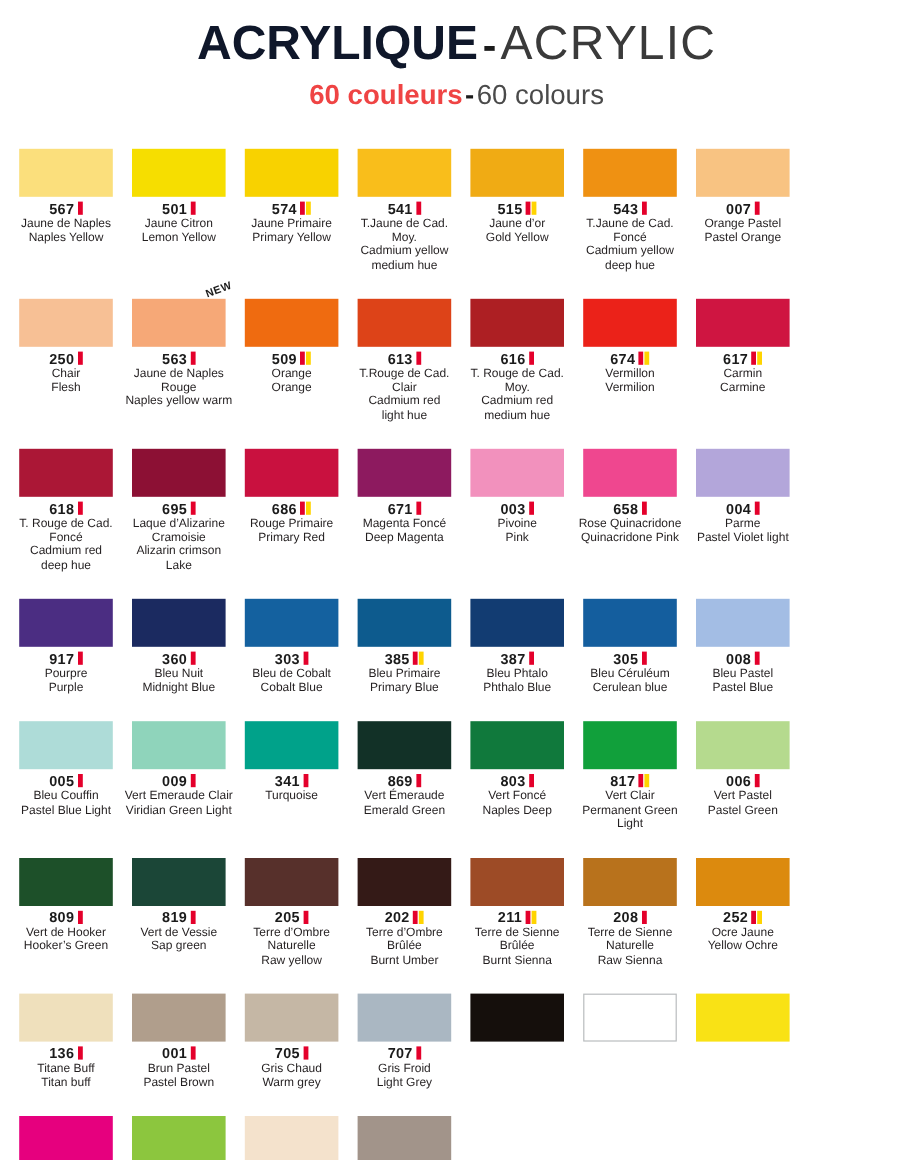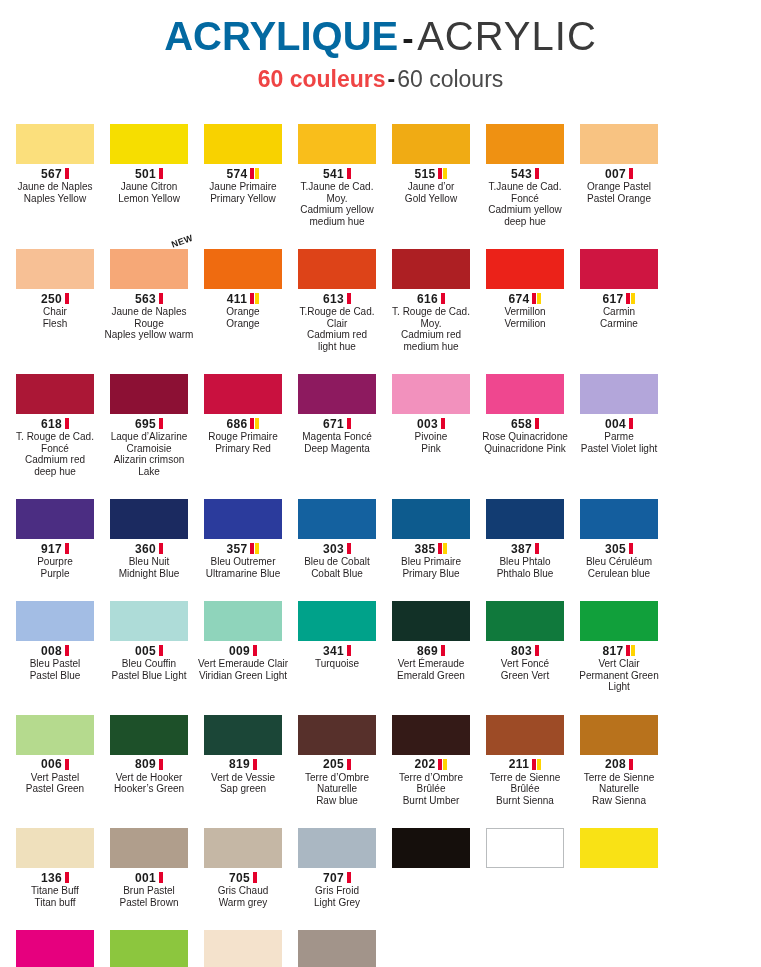--- a/index.html
+++ b/index.html
@@ -23,21 +23,21 @@
     text-align: center;
   }
   #title-line {
     font-size: 40px;
     line-height: 44px;
     letter-spacing: -0.5px;
     white-space: nowrap;
   }
   .title-bold {
     font-weight: bold;
-    color: #0369a1;
+    color: #0f172a;
     letter-spacing: 0px;
   }
   .title-dash {
     font-weight: bold;
     color: #1b1b1b;
     font-size: 34px;
     padding: 0 4px;
   }
   .title-light {
     font-weight: 300;
@@ -294,21 +294,21 @@
       <div class="names">
         <div class="name-fr">Jaune de Naples<br>Rouge</div>
         <div class="name-en">Naples yellow warm</div>
       </div>
     </div>
     <div class="cell">
       <div class="swatch-wrap">
         <div class="swatch" title="Orange" style="background: rgb(239, 107, 16);"></div>
       </div>
       <div class="code-row">
-        <span class="code">411</span>
+        <span class="code">509</span>
         <span class="tubes">
           <span class="tube red" style="background: rgb(228, 0, 43);"></span>
           <span class="tube yellow" style="background: rgb(255, 212, 0);"></span>
         </span>
       </div>
       <div class="names">
         <div class="name-fr">Orange</div>
         <div class="name-en">Orange</div>
       </div>
     </div>
@@ -508,36 +508,20 @@
           <span class="tube red" style="background: rgb(228, 0, 43);"></span>
         </span>
       </div>
       <div class="names">
         <div class="name-fr">Bleu Nuit</div>
         <div class="name-en">Midnight Blue</div>
       </div>
     </div>
     <div class="cell">
       <div class="swatch-wrap">
-        <div class="swatch" title="Ultramarine Blue" style="background: rgb(43, 59, 156);"></div>
-      </div>
-      <div class="code-row">
-        <span class="code">357</span>
-        <span class="tubes">
-          <span class="tube red" style="background: rgb(228, 0, 43);"></span>
-          <span class="tube yellow" style="background: rgb(255, 212, 0);"></span>
-        </span>
-      </div>
-      <div class="names">
-        <div class="name-fr">Bleu Outremer</div>
-        <div class="name-en">Ultramarine Blue</div>
-      </div>
-    </div>
-    <div class="cell">
-      <div class="swatch-wrap">
         <div class="swatch" title="Cobalt Blue" style="background: rgb(20, 97, 159);"></div>
       </div>
       <div class="code-row">
         <span class="code">303</span>
         <span class="tubes">
           <span class="tube red" style="background: rgb(228, 0, 43);"></span>
         </span>
       </div>
       <div class="names">
         <div class="name-fr">Bleu de Cobalt</div>
@@ -669,21 +653,21 @@
         <div class="swatch" title="Green Deep" style="background: rgb(16, 121, 60);"></div>
       </div>
       <div class="code-row">
         <span class="code">803</span>
         <span class="tubes">
           <span class="tube red" style="background: rgb(228, 0, 43);"></span>
         </span>
       </div>
       <div class="names">
         <div class="name-fr">Vert Foncé</div>
-        <div class="name-en">Green Vert</div>
+        <div class="name-en">Naples Deep</div>
       </div>
     </div>
     <div class="cell">
       <div class="swatch-wrap">
         <div class="swatch" title="Permanent Green
 Light" style="background: rgb(17, 160, 59);"></div>
       </div>
       <div class="code-row">
         <span class="code">817</span>
         <span class="tubes">
@@ -746,21 +730,21 @@
         <div class="swatch" title="Raw umber" style="background: rgb(87, 48, 43);"></div>
       </div>
       <div class="code-row">
         <span class="code">205</span>
         <span class="tubes">
           <span class="tube red" style="background: rgb(228, 0, 43);"></span>
         </span>
       </div>
       <div class="names">
         <div class="name-fr">Terre d’Ombre<br>Naturelle</div>
-        <div class="name-en">Raw blue</div>
+        <div class="name-en">Raw yellow</div>
       </div>
     </div>
     <div class="cell">
       <div class="swatch-wrap">
         <div class="swatch" title="Burnt Umber" style="background: rgb(52, 26, 23);"></div>
       </div>
       <div class="code-row">
         <span class="code">202</span>
         <span class="tubes">
           <span class="tube red" style="background: rgb(228, 0, 43);"></span>
@@ -794,20 +778,36 @@
       </div>
       <div class="code-row">
         <span class="code">208</span>
         <span class="tubes">
           <span class="tube red" style="background: rgb(228, 0, 43);"></span>
         </span>
       </div>
       <div class="names">
         <div class="name-fr">Terre de Sienne<br>Naturelle</div>
         <div class="name-en">Raw Sienna</div>
+      </div>
+    </div>
+    <div class="cell">
+      <div class="swatch-wrap">
+        <div class="swatch" title="Yellow Ochre" style="background: rgb(220, 138, 14);"></div>
+      </div>
+      <div class="code-row">
+        <span class="code">252</span>
+        <span class="tubes">
+          <span class="tube red" style="background: rgb(228, 0, 43);"></span>
+          <span class="tube yellow" style="background: rgb(255, 212, 0);"></span>
+        </span>
+      </div>
+      <div class="names">
+        <div class="name-fr">Ocre Jaune</div>
+        <div class="name-en">Yellow Ochre</div>
       </div>
     </div>
     <div class="cell">
       <div class="swatch-wrap">
         <div class="swatch" title="Titan buff" style="background: rgb(239, 224, 188);"></div>
       </div>
       <div class="code-row">
         <span class="code">136</span>
         <span class="tubes">
           <span class="tube red" style="background: rgb(228, 0, 43);"></span>

